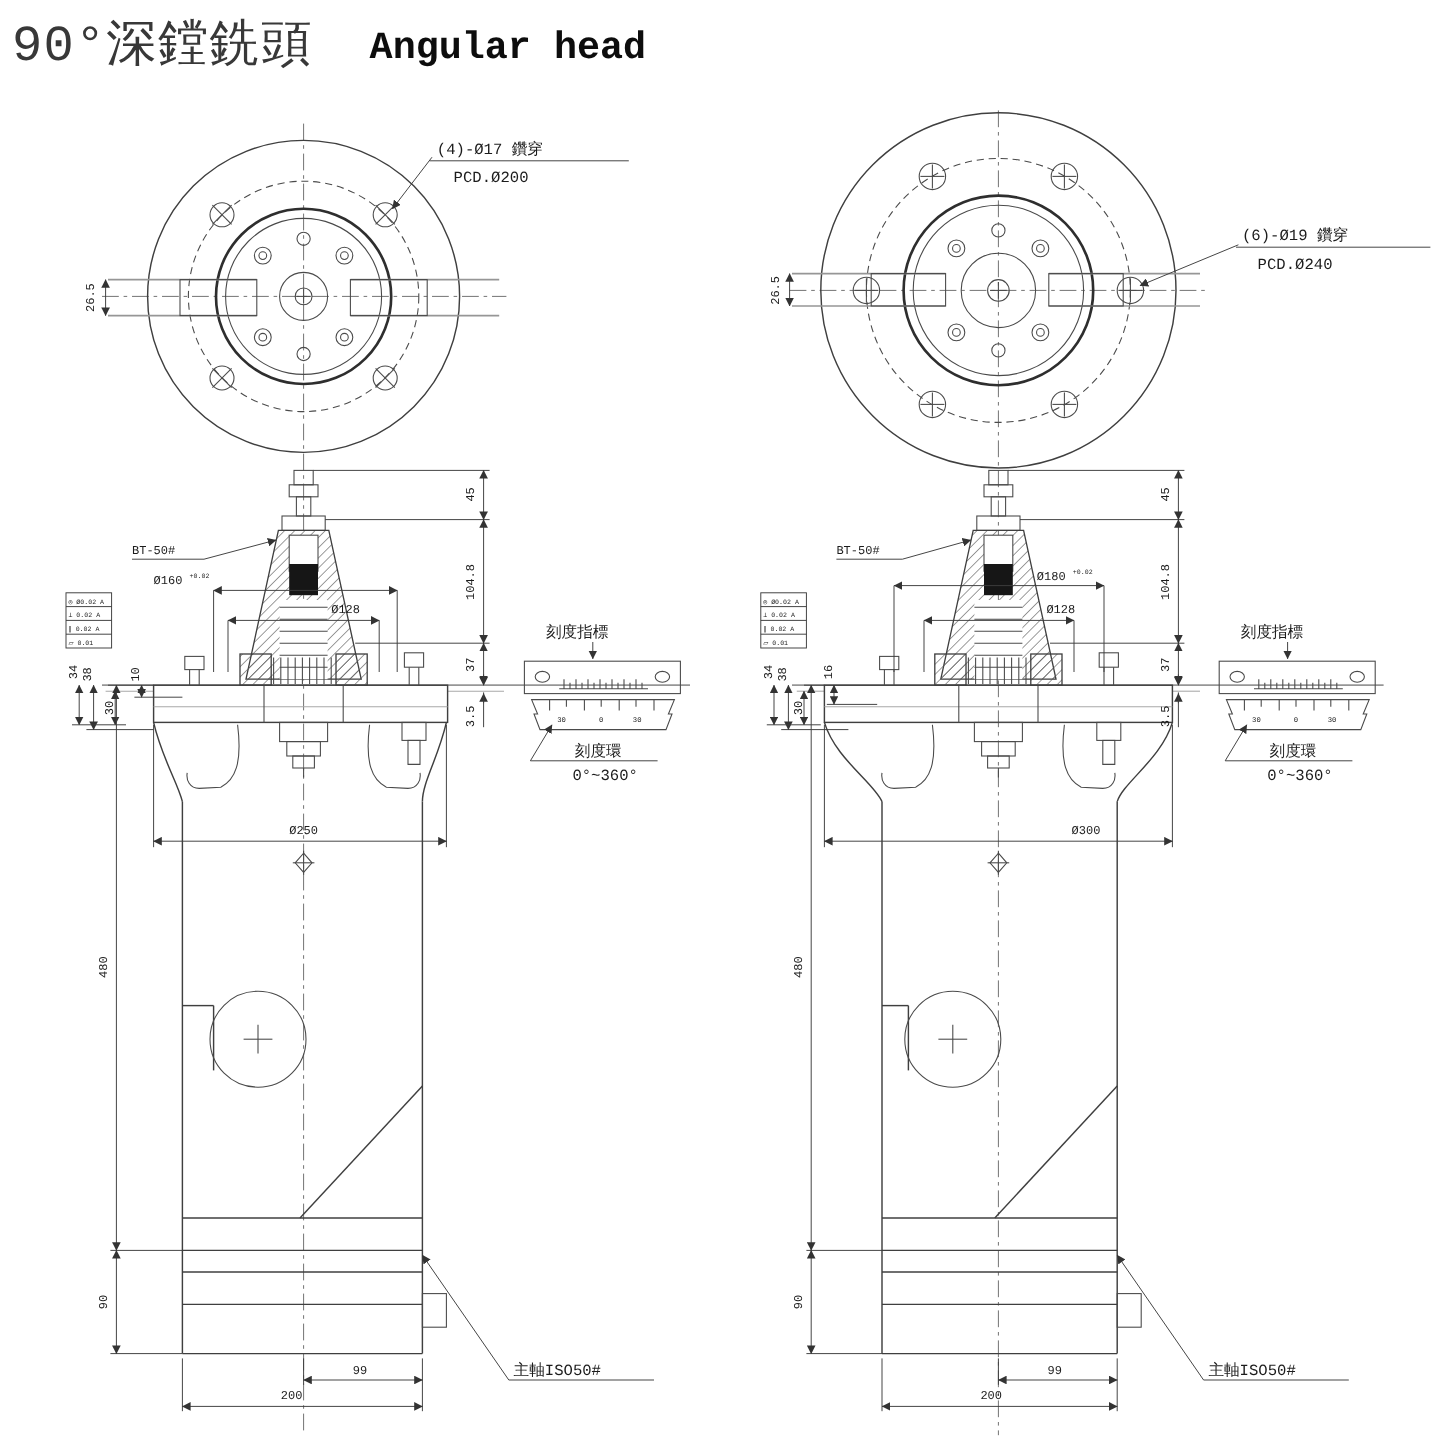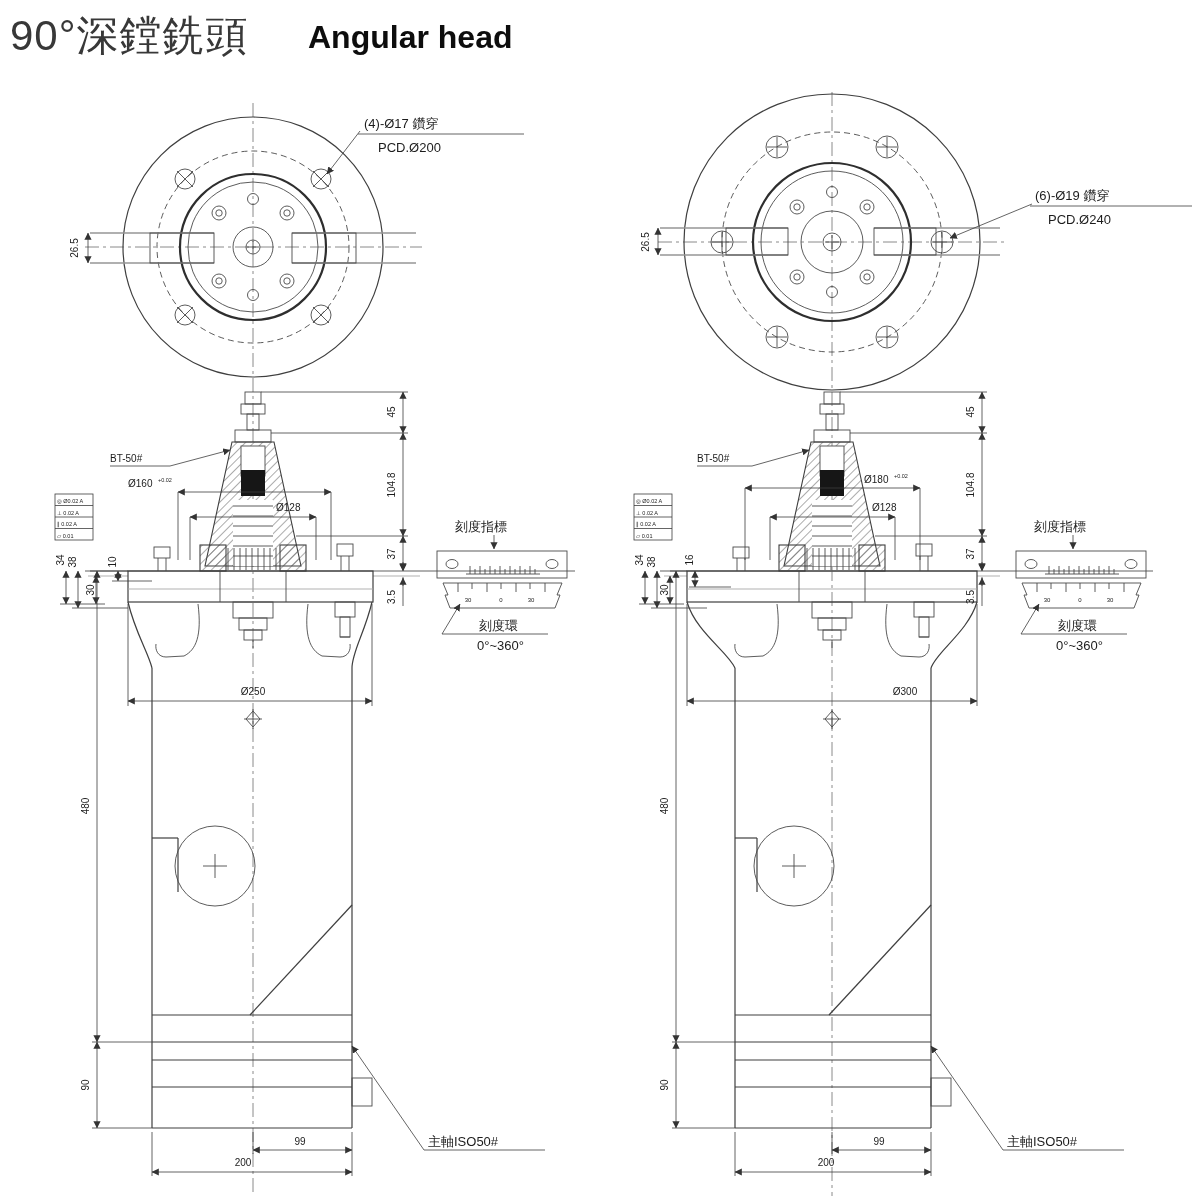--- a/index.html
+++ b/index.html
@@ -1,17 +1,17 @@
 <!DOCTYPE html>
 <html><head>
 <meta charset="utf-8">
 <style>
   html,body{margin:0;padding:0;background:#fff;}
   .page{width:1200px;height:1200px;background:#fff;position:relative;
-        font-family:Liberation Sans, sans-serif;}
+        font-family:Liberation Mono, monospace;}
   svg{display:block}
   
   .ln{stroke:#3f3f3f;stroke-width:1.2;fill:none}
   .tn{stroke:#4a4a4a;stroke-width:0.9;fill:none}
   .th{stroke:#2e2e2e;stroke-width:2.2;fill:none}
   .gy{stroke:#969696;stroke-width:1.4;fill:none}
   .gy2{stroke:#a8a8a8;stroke-width:0.9;fill:none}
   .cl{stroke:#6d6d6d;stroke-width:0.8;fill:none;stroke-dasharray:14 4 3 4}
   .dsh{stroke:#4a4a4a;stroke-width:0.9;fill:none;stroke-dasharray:6 4}
   .dl{stroke:#3d3d3d;stroke-width:0.8;fill:none}

